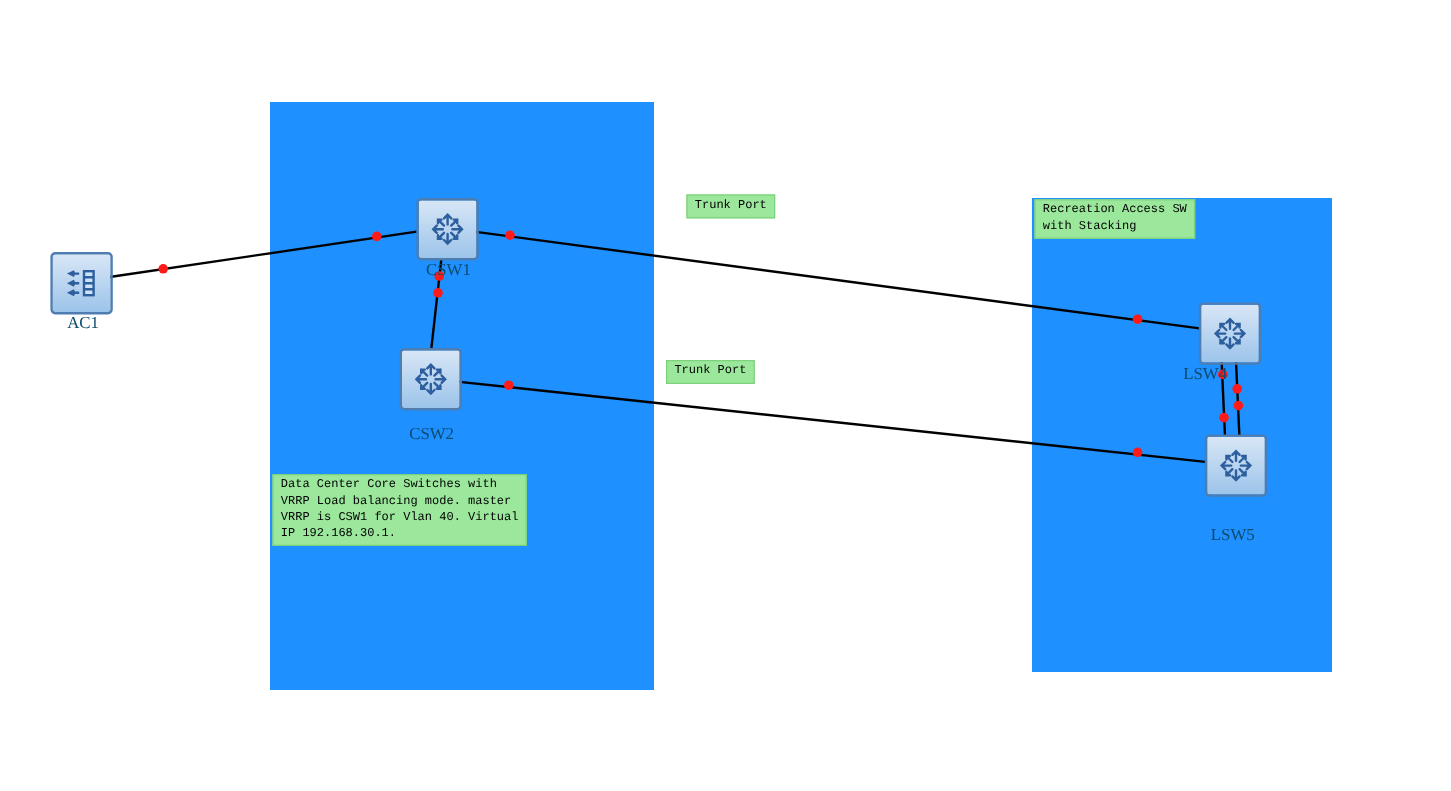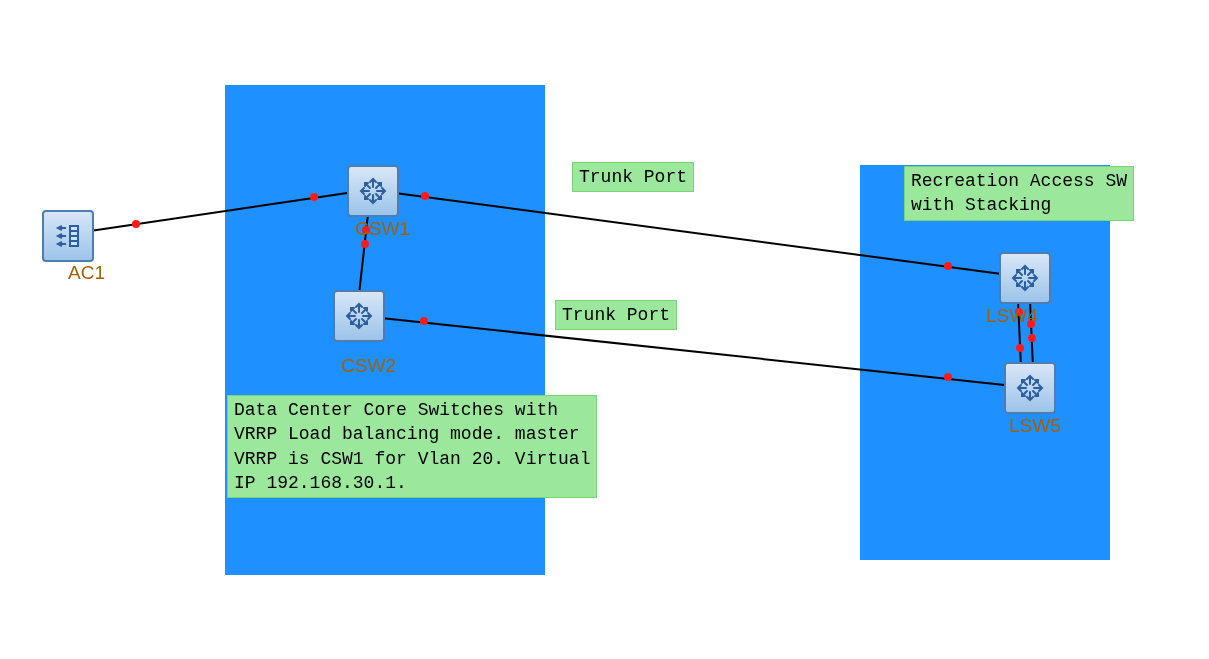--- a/index.html
+++ b/index.html
@@ -28,32 +28,32 @@
     display: flex;
     align-items: center;
     justify-content: center;
   }
   .node svg {
     width: 32px;
     height: 32px;
   }
   .node-label {
     position: absolute;
-    font-family: Liberation Sans, sans-serif;
-    font-size: 19px;
-    color: #a16207;
+    font-family: Liberation Serif, serif;
+    font-size: 14px;
+    color: #0c4a6e;
     white-space: nowrap;
   }
   .annot {
     position: absolute;
     background: #9be79b;
     border: 1px solid #7cd27c;
     padding: 2px 6px 2px 6px;
     font-family: "Consolas","Courier New",monospace;
-    font-size: 18px;
+    font-size: 10px;
     line-height: 1.35;
     white-space: pre;
   }
   .link {
     position: absolute;
     background: #000;
     transform-origin: 0 50%;
     height: 2px;
   }
   .dot {
@@ -99,21 +99,21 @@
           <path d="M6 8 L14 8 M10 6 L6 8 L10 10"></path>
           <path d="M6 16 L14 16 M10 14 L6 16 L10 18"></path>
           <path d="M6 24 L14 24 M10 22 L6 24 L10 26"></path>
           <rect x="18" y="6" width="8" height="20" fill="#cfe3f7" stroke="#2d5f9e"></rect>
           <line x1="18" y1="11" x2="26" y2="11"></line>
           <line x1="18" y1="16" x2="26" y2="16"></line>
           <line x1="18" y1="21" x2="26" y2="21"></line>
         </g>
       </svg>
     </div>
-    <div class="node-label" style="left: 68px; top: 262px;">AC1</div>
+    <div class="node-label" style="left: 56px; top: 262px;">AC1</div>
     <div class="node" style="left: 347px; top: 165px;">
       <svg viewBox="0 0 32 32">
         <g fill="none" stroke="#2d5f9e" stroke-width="2" stroke-linecap="round">
           <path d="M16 4 L16 12 M13 7 L16 4 L19 7"></path>
           <path d="M16 28 L16 20 M13 25 L16 28 L19 25"></path>
           <path d="M4 16 L12 16 M7 13 L4 16 L7 19"></path>
           <path d="M28 16 L20 16 M25 13 L28 16 L25 19"></path>
           <path d="M8 8 L13 13 M8 11 L8 8 L11 8"></path>
           <path d="M24 8 L19 13 M21 8 L24 8 L24 11"></path>
           <path d="M8 24 L13 19 M8 21 L8 24 L11 24"></path>
@@ -159,23 +159,23 @@
           <path d="M16 28 L16 20 M13 25 L16 28 L19 25"></path>
           <path d="M4 16 L12 16 M7 13 L4 16 L7 19"></path>
           <path d="M28 16 L20 16 M25 13 L28 16 L25 19"></path>
           <path d="M8 8 L13 13 M8 11 L8 8 L11 8"></path>
           <path d="M24 8 L19 13 M21 8 L24 8 L24 11"></path>
           <path d="M8 24 L13 19 M8 21 L8 24 L11 24"></path>
           <path d="M24 24 L19 19 M21 24 L24 24 L24 21"></path>
         </g>
       </svg>
     </div>
-    <div class="node-label" style="left: 1009px; top: 415px;">LSW5</div>
+    <div class="node-label" style="left: 1009px; top: 439px;">LSW5</div>
   </div>
 
 <div class="annot" style="left:572px; top:162px;">Trunk Port</div>
 <div class="annot" style="left:555px; top:300px;">Trunk Port</div>
-<div class="annot" style="left:904px; top:166px;">Recreation Access SW
+<div class="annot" style="left:862px; top:166px;">Recreation Access SW
 with Stacking</div>
 <div class="annot" style="left:227px; top:395px;">Data Center Core Switches with
 VRRP Load balancing mode. master
-VRRP is CSW1 for Vlan 20. Virtual
+VRRP is CSW1 for Vlan 40. Virtual
 IP 192.168.30.1.</div>
 
 </body></html>

